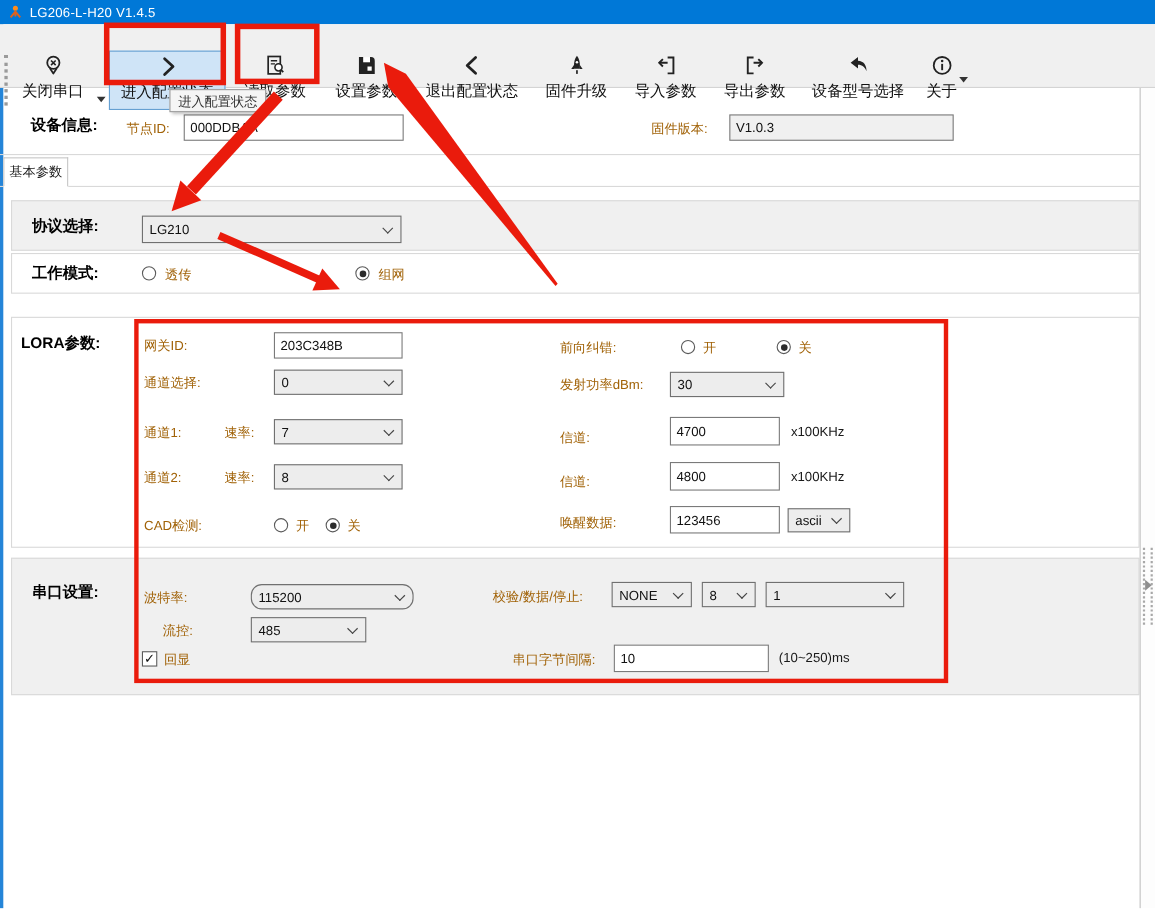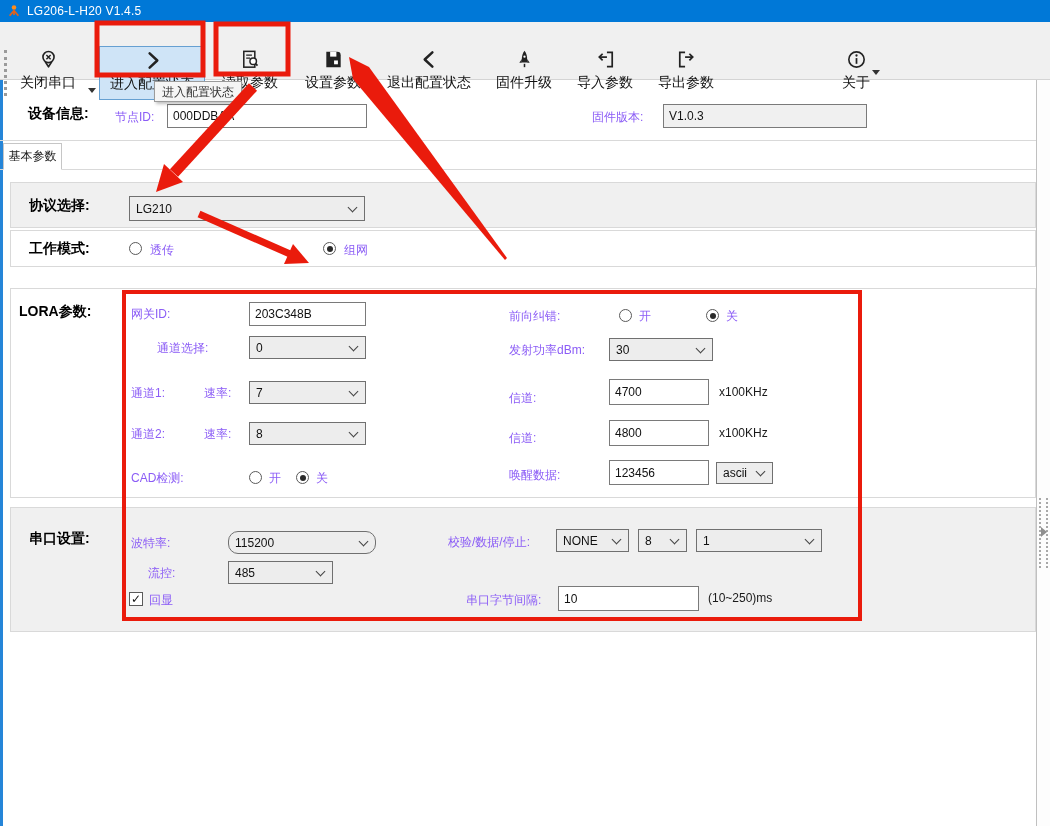--- a/index.html
+++ b/index.html
@@ -24,21 +24,21 @@
   .tbtn .ticon { height:26px; display:flex; align-items:center; justify-content:center; }
   .tbtn .tlabel { font-size:14px; line-height:20px; white-space:nowrap; color:#111; }
   .tbtn.active { background:#cfe4f7; border:1px solid #66a0d2; }
   .caret { width:0; height:0; border-left:4px solid transparent; border-right:4px solid transparent;
     border-top:5px solid #333; position:absolute; }
   
   .tooltip { position:absolute; left:154px; top:81px; height:21px; background:#f5f5f5;
     border:1px solid #9b9b9b; box-shadow:2px 2px 3px rgba(0,0,0,.25); font-size:12px;
     line-height:18px; padding:1px 7px; z-index:40; color:#333; white-space:nowrap; }
   
-  .lbl { position:absolute; font-size:12px; white-space:nowrap; color:#8b5cf6; }
+  .lbl { position:absolute; font-size:12px; white-space:nowrap; color:#a16207; }
   .blbl { position:absolute; font-size:14px; font-weight:bold; white-space:nowrap; color:#000; }
   .tinput { position:absolute; border:1px solid #7a7a7a; background:#fff; font-size:12px;
     font-family:inherit; padding:1px 5px; color:#111; }
   .tinput.readonly { background:#f0f0f0; }
   .combo { position:absolute; background:#ededed; border:1px solid #707070; font-size:12px;
     display:flex; align-items:center; padding:0 20px 0 6px; color:#111; overflow:hidden; }
   .combo::after { content:""; position:absolute; right:8px; top:calc(50% - 5px); width:6px; height:6px;
     border-right:1.4px solid #444; border-bottom:1.4px solid #444; transform:rotate(45deg); }
   .radio { position:absolute; width:13px; height:13px; border:1px solid #5a5a5a; border-radius:50%; background:#fff; }
   .radio.checked::after { content:""; position:absolute; left:2.5px; top:2.5px; width:6px; height:6px;
@@ -163,20 +163,28 @@
       <span class="ticon">
         <svg width="23" height="23" viewBox="0 0 24 24">
           <path d="M10.5 4.5 H5 V19.5 H10.5" fill="none" stroke="#222" stroke-width="1.8"></path>
           <path d="M10.5 9.5 H18.5" stroke="#222" stroke-width="1.8"></path>
           <path d="M15 6 L18.5 9.5 L15 13" fill="none" stroke="#222" stroke-width="1.8"></path>
         </svg>
       </span>
       <span class="tlabel">导出参数</span>
     </div>
 
+    <div class="tbtn" style="left:728px;width:104px;">
+      <span class="ticon">
+        <svg width="23" height="23" viewBox="0 0 24 24">
+          <path d="M11.5 4 L4.5 9.5 L11.5 15 V11.3 C15.5 11.3 18.2 13.6 19.5 17.5 C19.8 12 16.8 7.8 11.5 7.6 Z" fill="#222"></path>
+        </svg>
+      </span>
+      <span class="tlabel">设备型号选择</span>
+    </div>
 
     <div class="tbtn" style="left:833px;width:46px;">
       <span class="ticon">
         <svg width="23" height="23" viewBox="0 0 24 24">
           <circle cx="12" cy="12" r="8" fill="none" stroke="#222" stroke-width="1.7"></circle>
           <rect x="11.1" y="10.5" width="1.8" height="6" fill="#222"></rect>
           <circle cx="12" cy="7.8" r="1.2" fill="#222"></circle>
         </svg>
       </span>
       <span class="tlabel">关于</span>
@@ -211,21 +219,21 @@
     <div class="radio checked" style="left:312px;top:11px;"></div>
     <div class="lbl" style="left:333px;top:11px;">组网</div>
   </div>
 
   <div class="panel white" style="top:288px;height:210px;">
     <div class="blbl" style="left:8px;top:14px;">LORA参数:</div>
 
     <div class="lbl" style="left:120px;top:17px;">网关ID:</div>
     <input class="tinput" style="left: 238px; top: 13px; width: 117px; height: 24px;" value="203C348B">
 
-    <div class="lbl" style="left:120px;top:51px;margin-left:26px;">通道选择:</div>
+    <div class="lbl" style="left:120px;top:51px;">通道选择:</div>
     <div class="combo" style="left:238px;top:47px;width:117px;height:23px;">
       <span>0</span>
     </div>
 
     <div class="lbl" style="left:120px;top:96px;">通道1:</div>
     <div class="lbl" style="left:193px;top:96px;">速率:</div>
     <div class="combo" style="left:238px;top:92px;width:117px;height:23px;">
       <span>7</span>
     </div>
 

